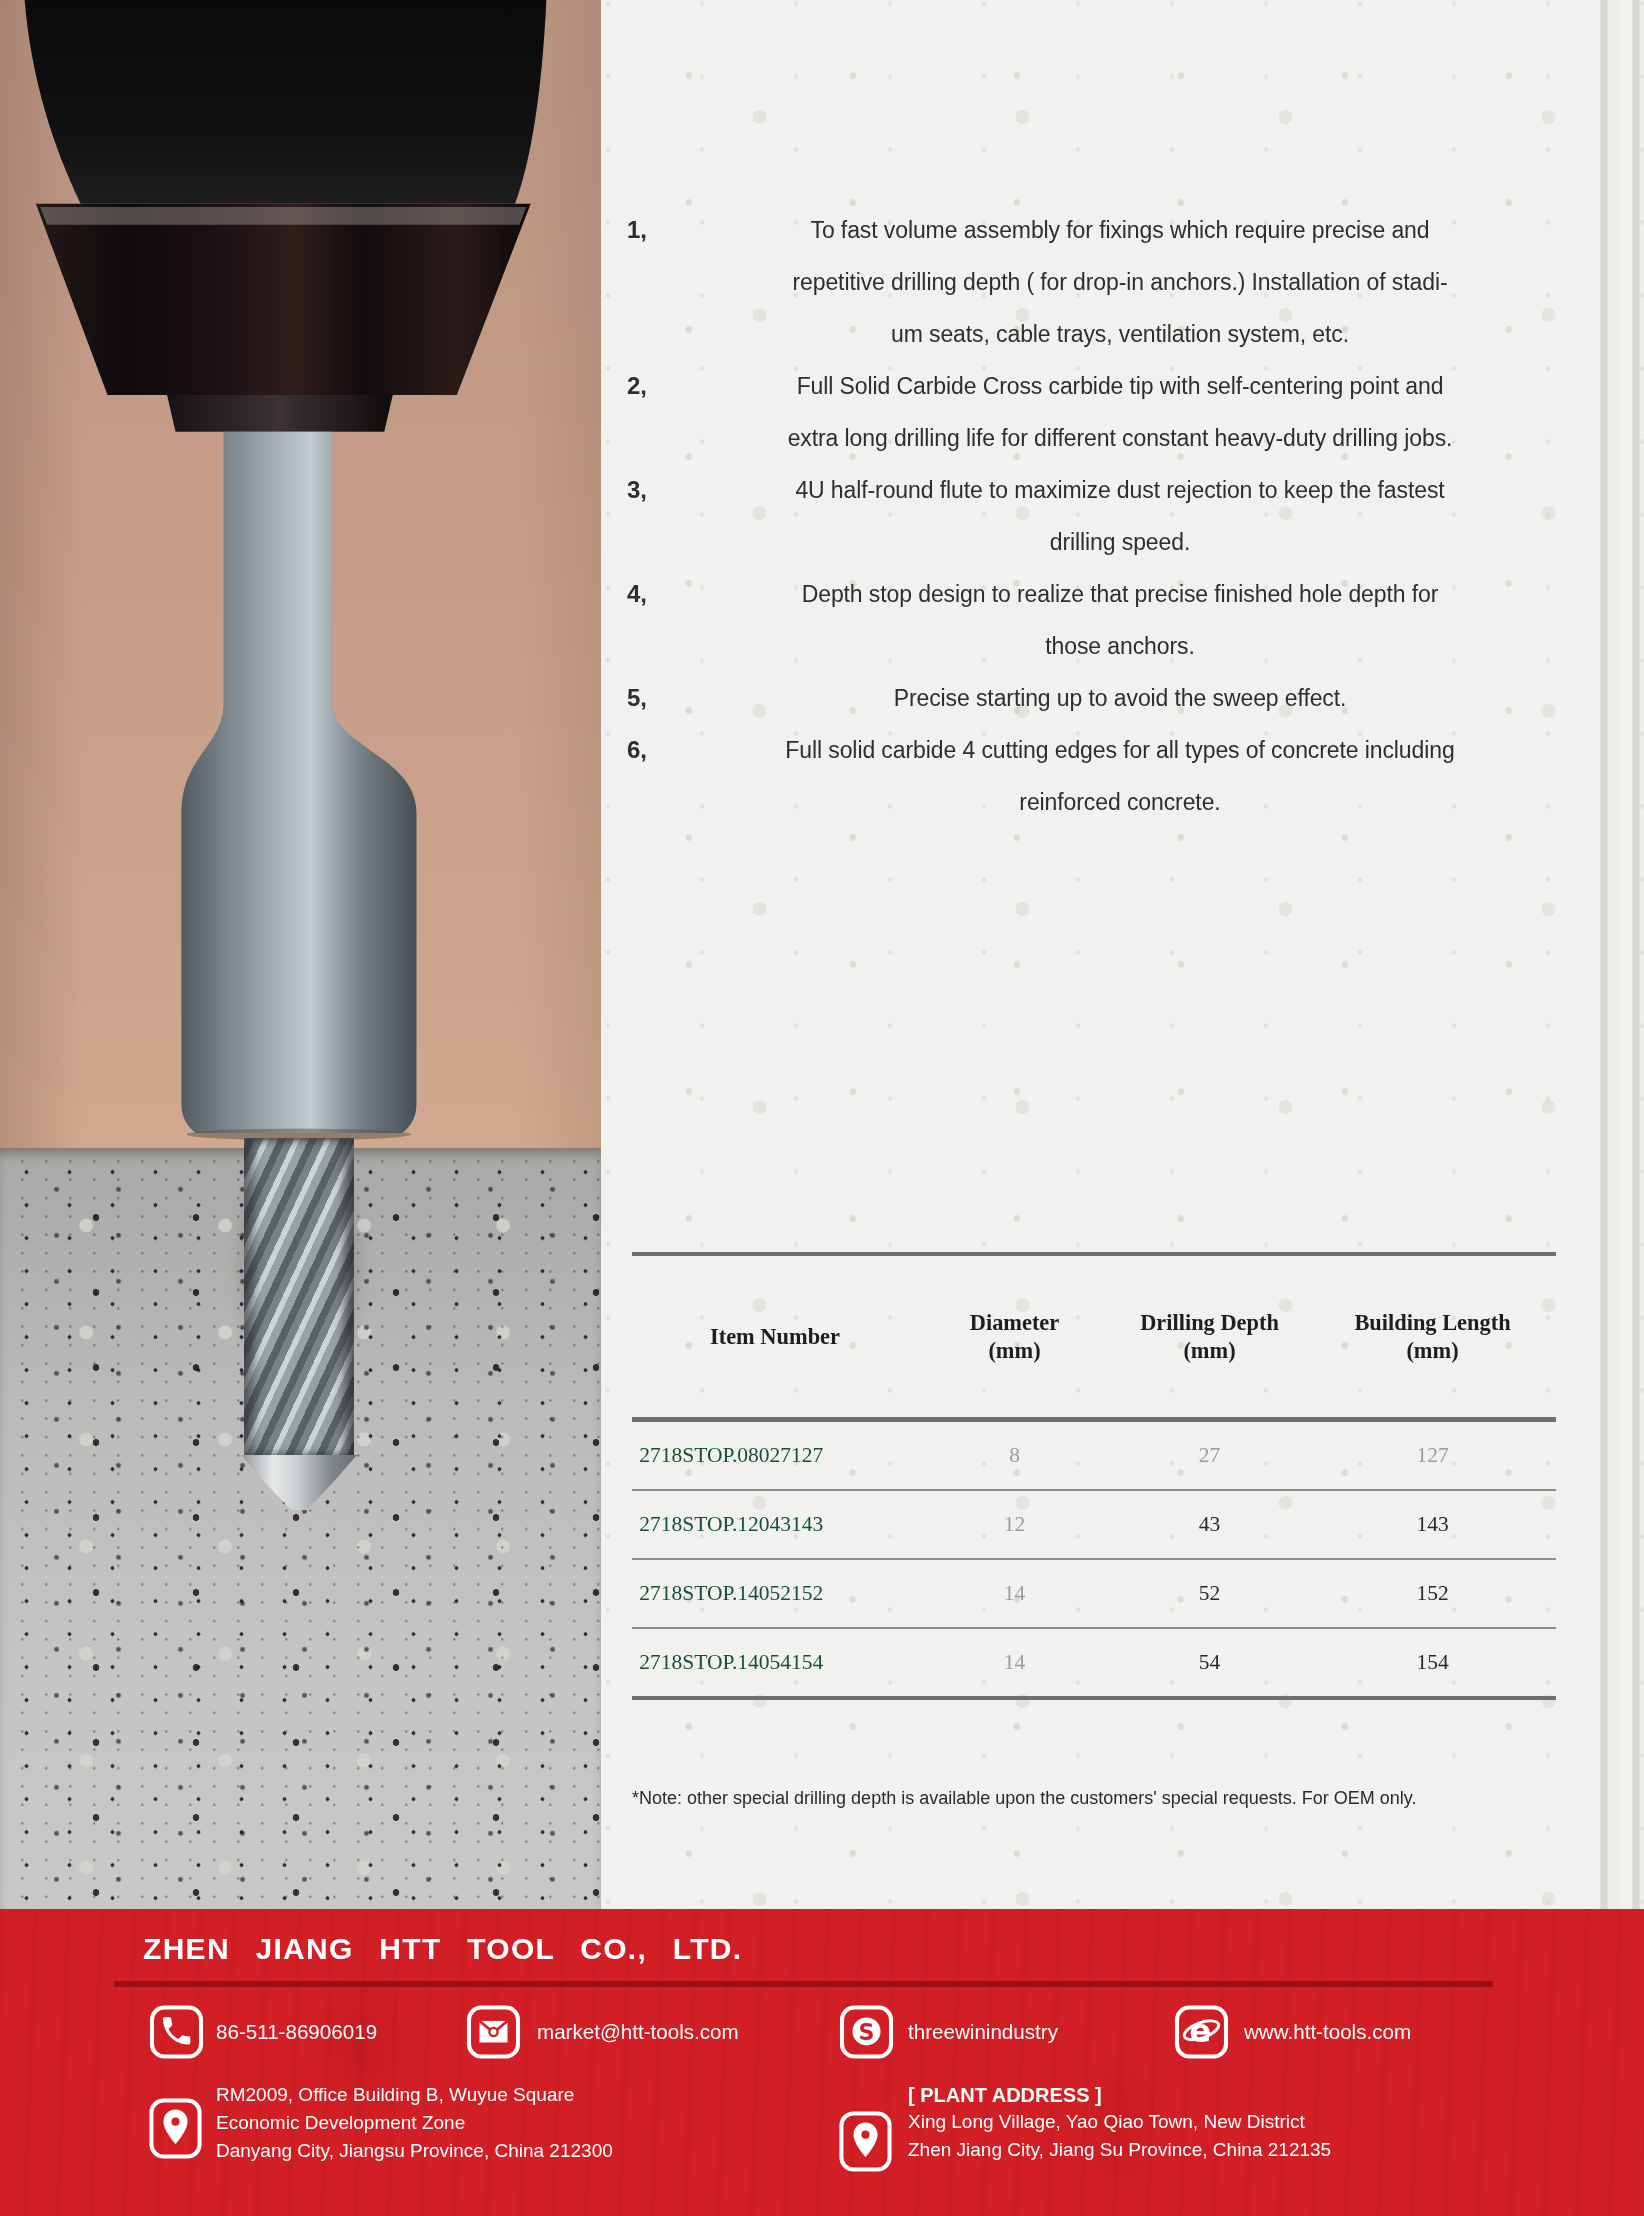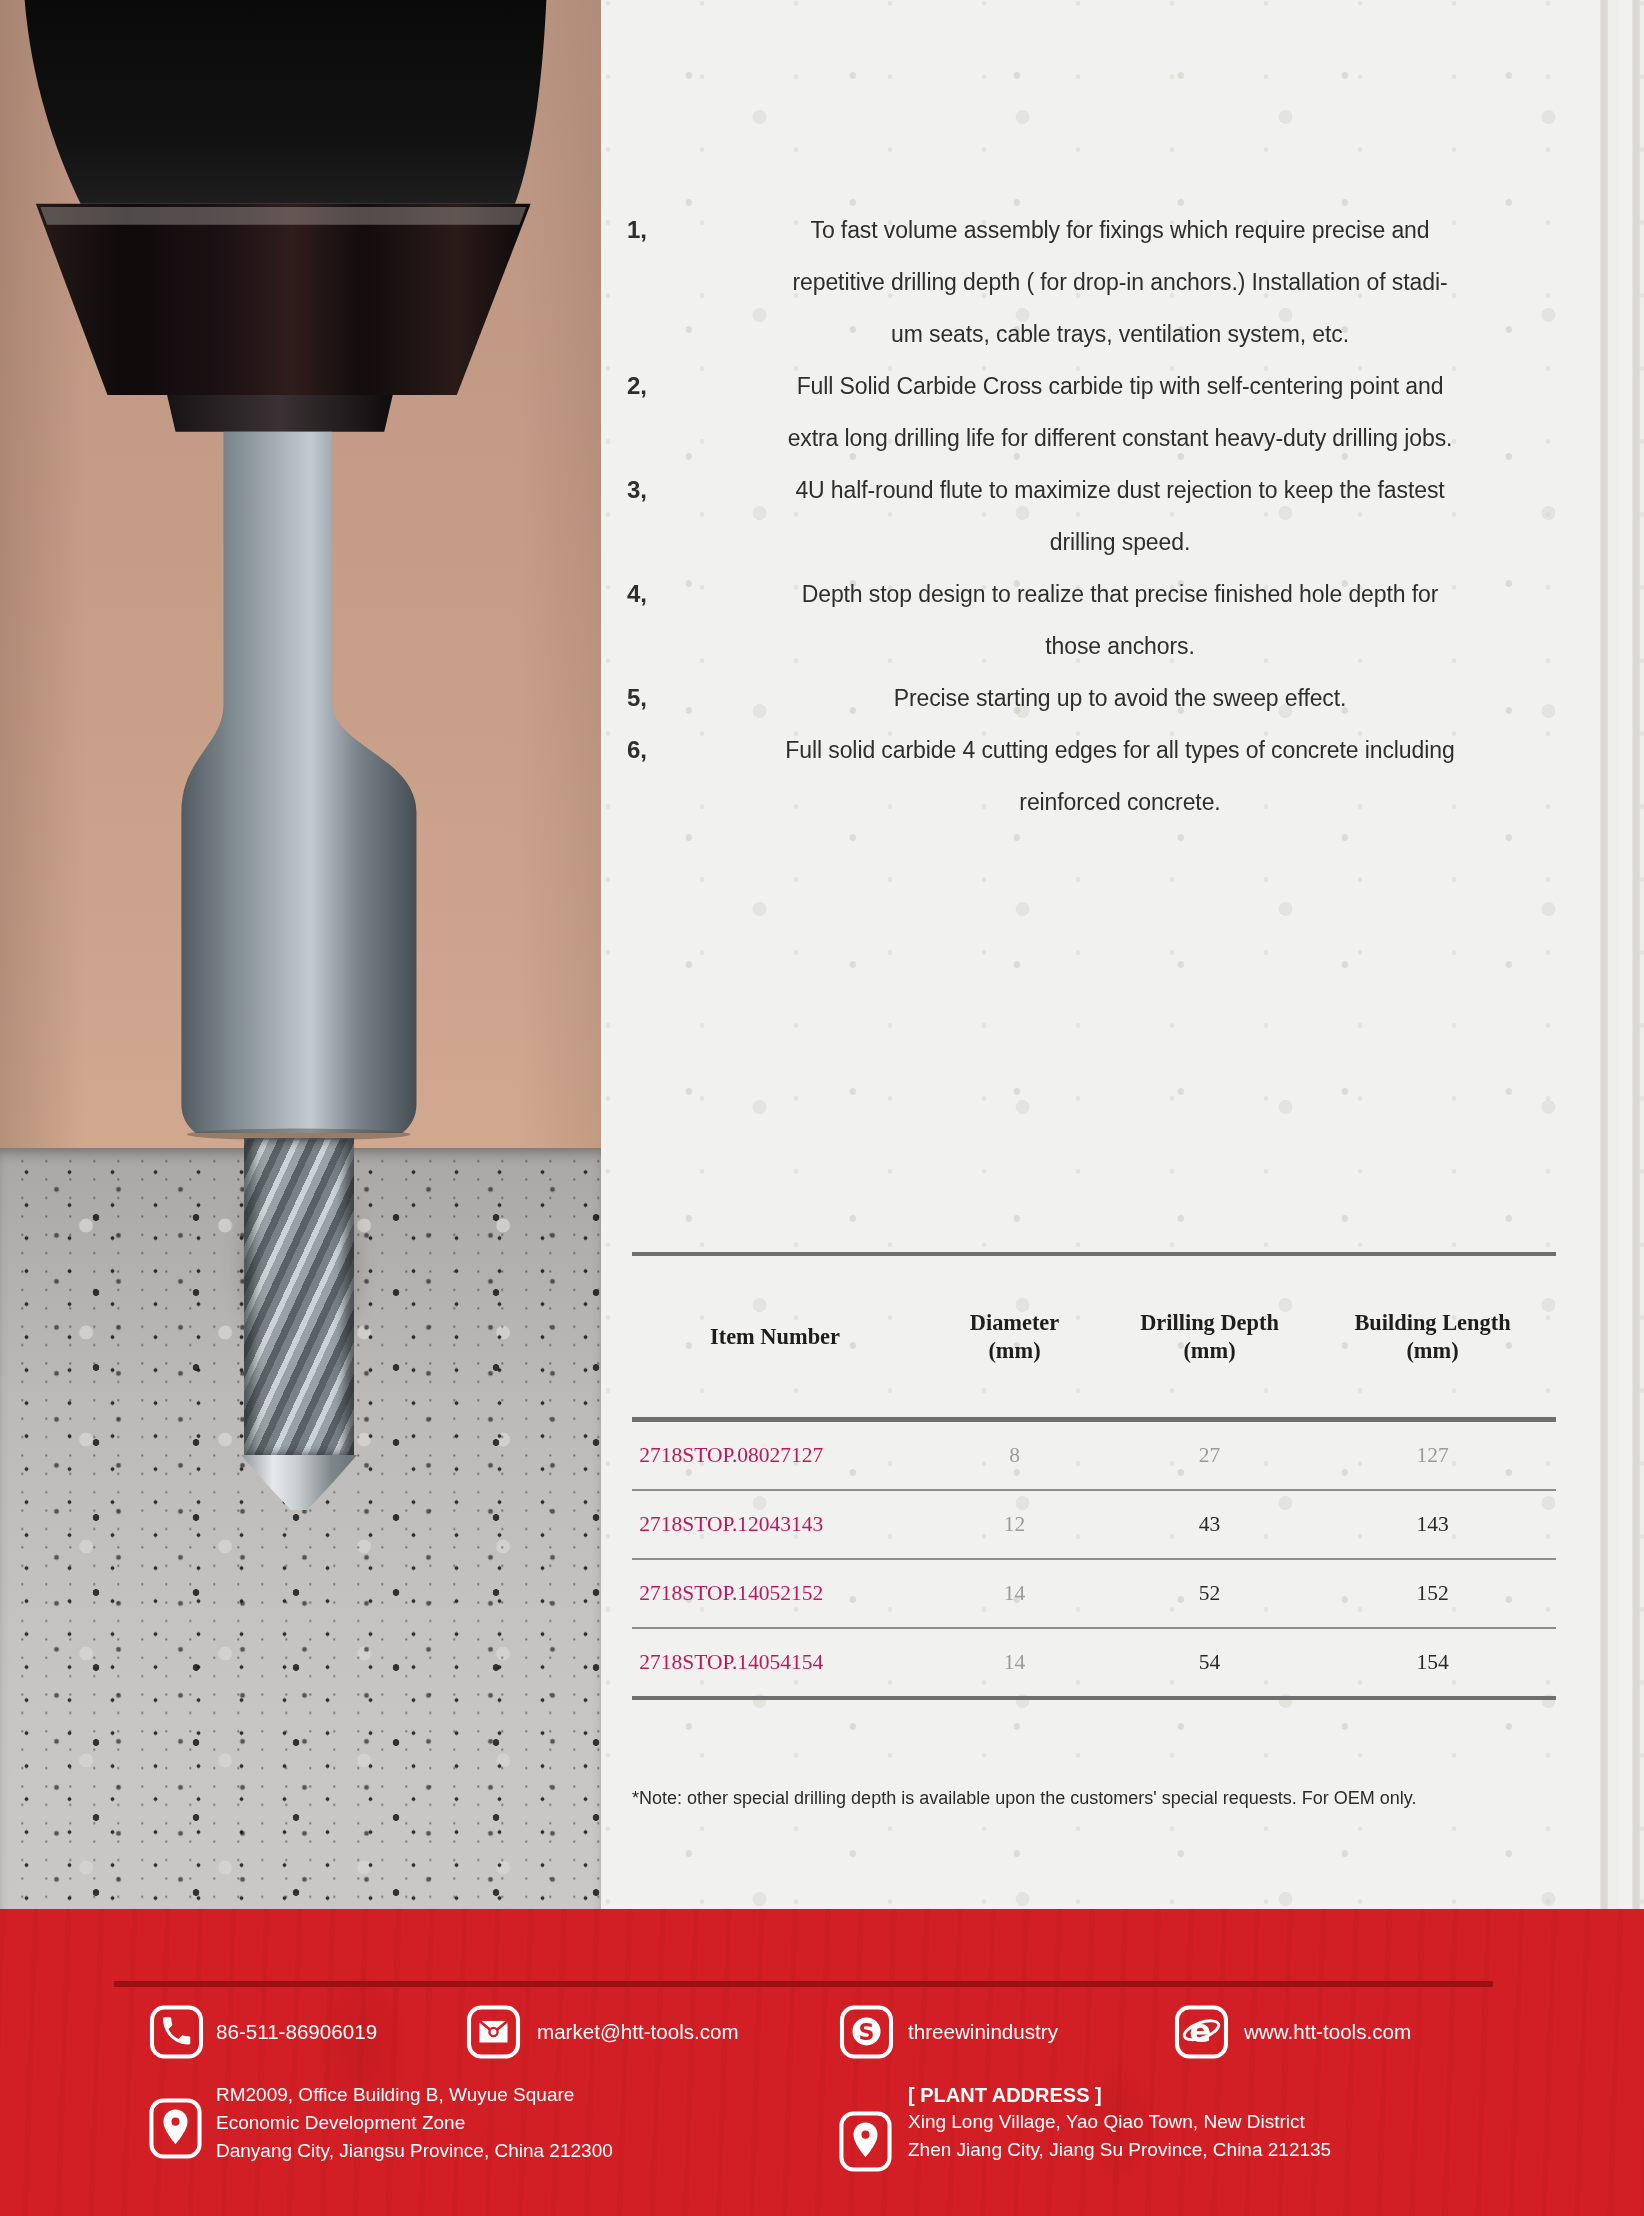--- a/index.html
+++ b/index.html
@@ -57,21 +57,21 @@
 
   
   .spec-table{position:absolute;left:632px;top:1252px;width:924px;
     border-top:4.5px solid #6f6f6f;border-bottom:4.5px solid #6f6f6f;color:#2a2927;font-family:Liberation Serif, serif;}
   .thead{display:grid;grid-template-columns:286px 193px 197px 249px;align-items:center;
     height:161px;border-bottom:5px solid #6f6f6f;font-weight:bold;font-size:22.4px;
     line-height:28px;color:#1f1e1d;text-align:center;white-space:pre-line;}
   .trow{display:grid;grid-template-columns:286px 193px 197px 249px;align-items:center;
     height:67px;font-size:21.5px;}
   .trow + .trow{border-top:2.2px solid #8d8d8b;}
-  .cell-item{text-align:left;padding-left:7.2px;color:#be185d;}
+  .cell-item{text-align:left;padding-left:7.2px;color:#14532d;}
   .cell-num{text-align:center;}
   .muted{color:#9b9b99;}
   .note{position:absolute;left:632px;top:1788px;font-size:18px;color:#2c2b29;}
 
   
   .footer{position:absolute;left:0;top:1909px;width:1645px;height:307px;
     background-color:#d11f25;
     background-image:
       radial-gradient(ellipse 49px 85px at 22% 45%, rgba(158,14,18,.22), rgba(158,14,18,0)),
       radial-gradient(ellipse 40px 67px at 68% 70%, rgba(158,14,18,.18), rgba(158,14,18,0)),
@@ -203,20 +203,21 @@
     <div class="trow">
       <div class="cell-item">2718STOP.14054154</div>
       <div class="cell-num muted">14</div>
       <div class="cell-num">54</div>
       <div class="cell-num">154</div>
     </div>
   </div>
   <div class="note">*Note: other special drilling depth is available upon the customers' special requests. For OEM only.</div>
 
   <div class="footer">
+    <div class="company">ZHEN JIANG HTT TOOL CO., LTD.</div>
     <div class="divider"></div>
 
     <svg class="contact-icon" style="left:148px" viewBox="0 0 96 96">
       <rect x="6" y="6" width="84" height="84" rx="21" fill="none" stroke="#ffffff" stroke-width="7"></rect>
       <path transform="translate(17 15) scale(2.6)" fill="#ffffff" d="M6.62 10.79c1.44 2.83 3.76 5.14 6.59 6.59l2.2-2.2c.27-.27.67-.36 1.02-.24 1.12.37 2.33.57 3.57.57.55 0 1 .45 1 1V20c0 .55-.45 1-1 1-9.39 0-17-7.61-17-17 0-.55.45-1 1-1h3.5c.55 0 1 .45 1 1 0 1.25.2 2.45.57 3.57.11.35.03.74-.25 1.02l-2.2 2.2z"></path>
     </svg>
     <div class="contact-label" style="left:216px">86-511-86906019</div>
 
     <svg class="contact-icon" style="left:465px" viewBox="0 0 96 96">
       <rect x="6" y="6" width="84" height="84" rx="21" fill="none" stroke="#ffffff" stroke-width="7"></rect>

